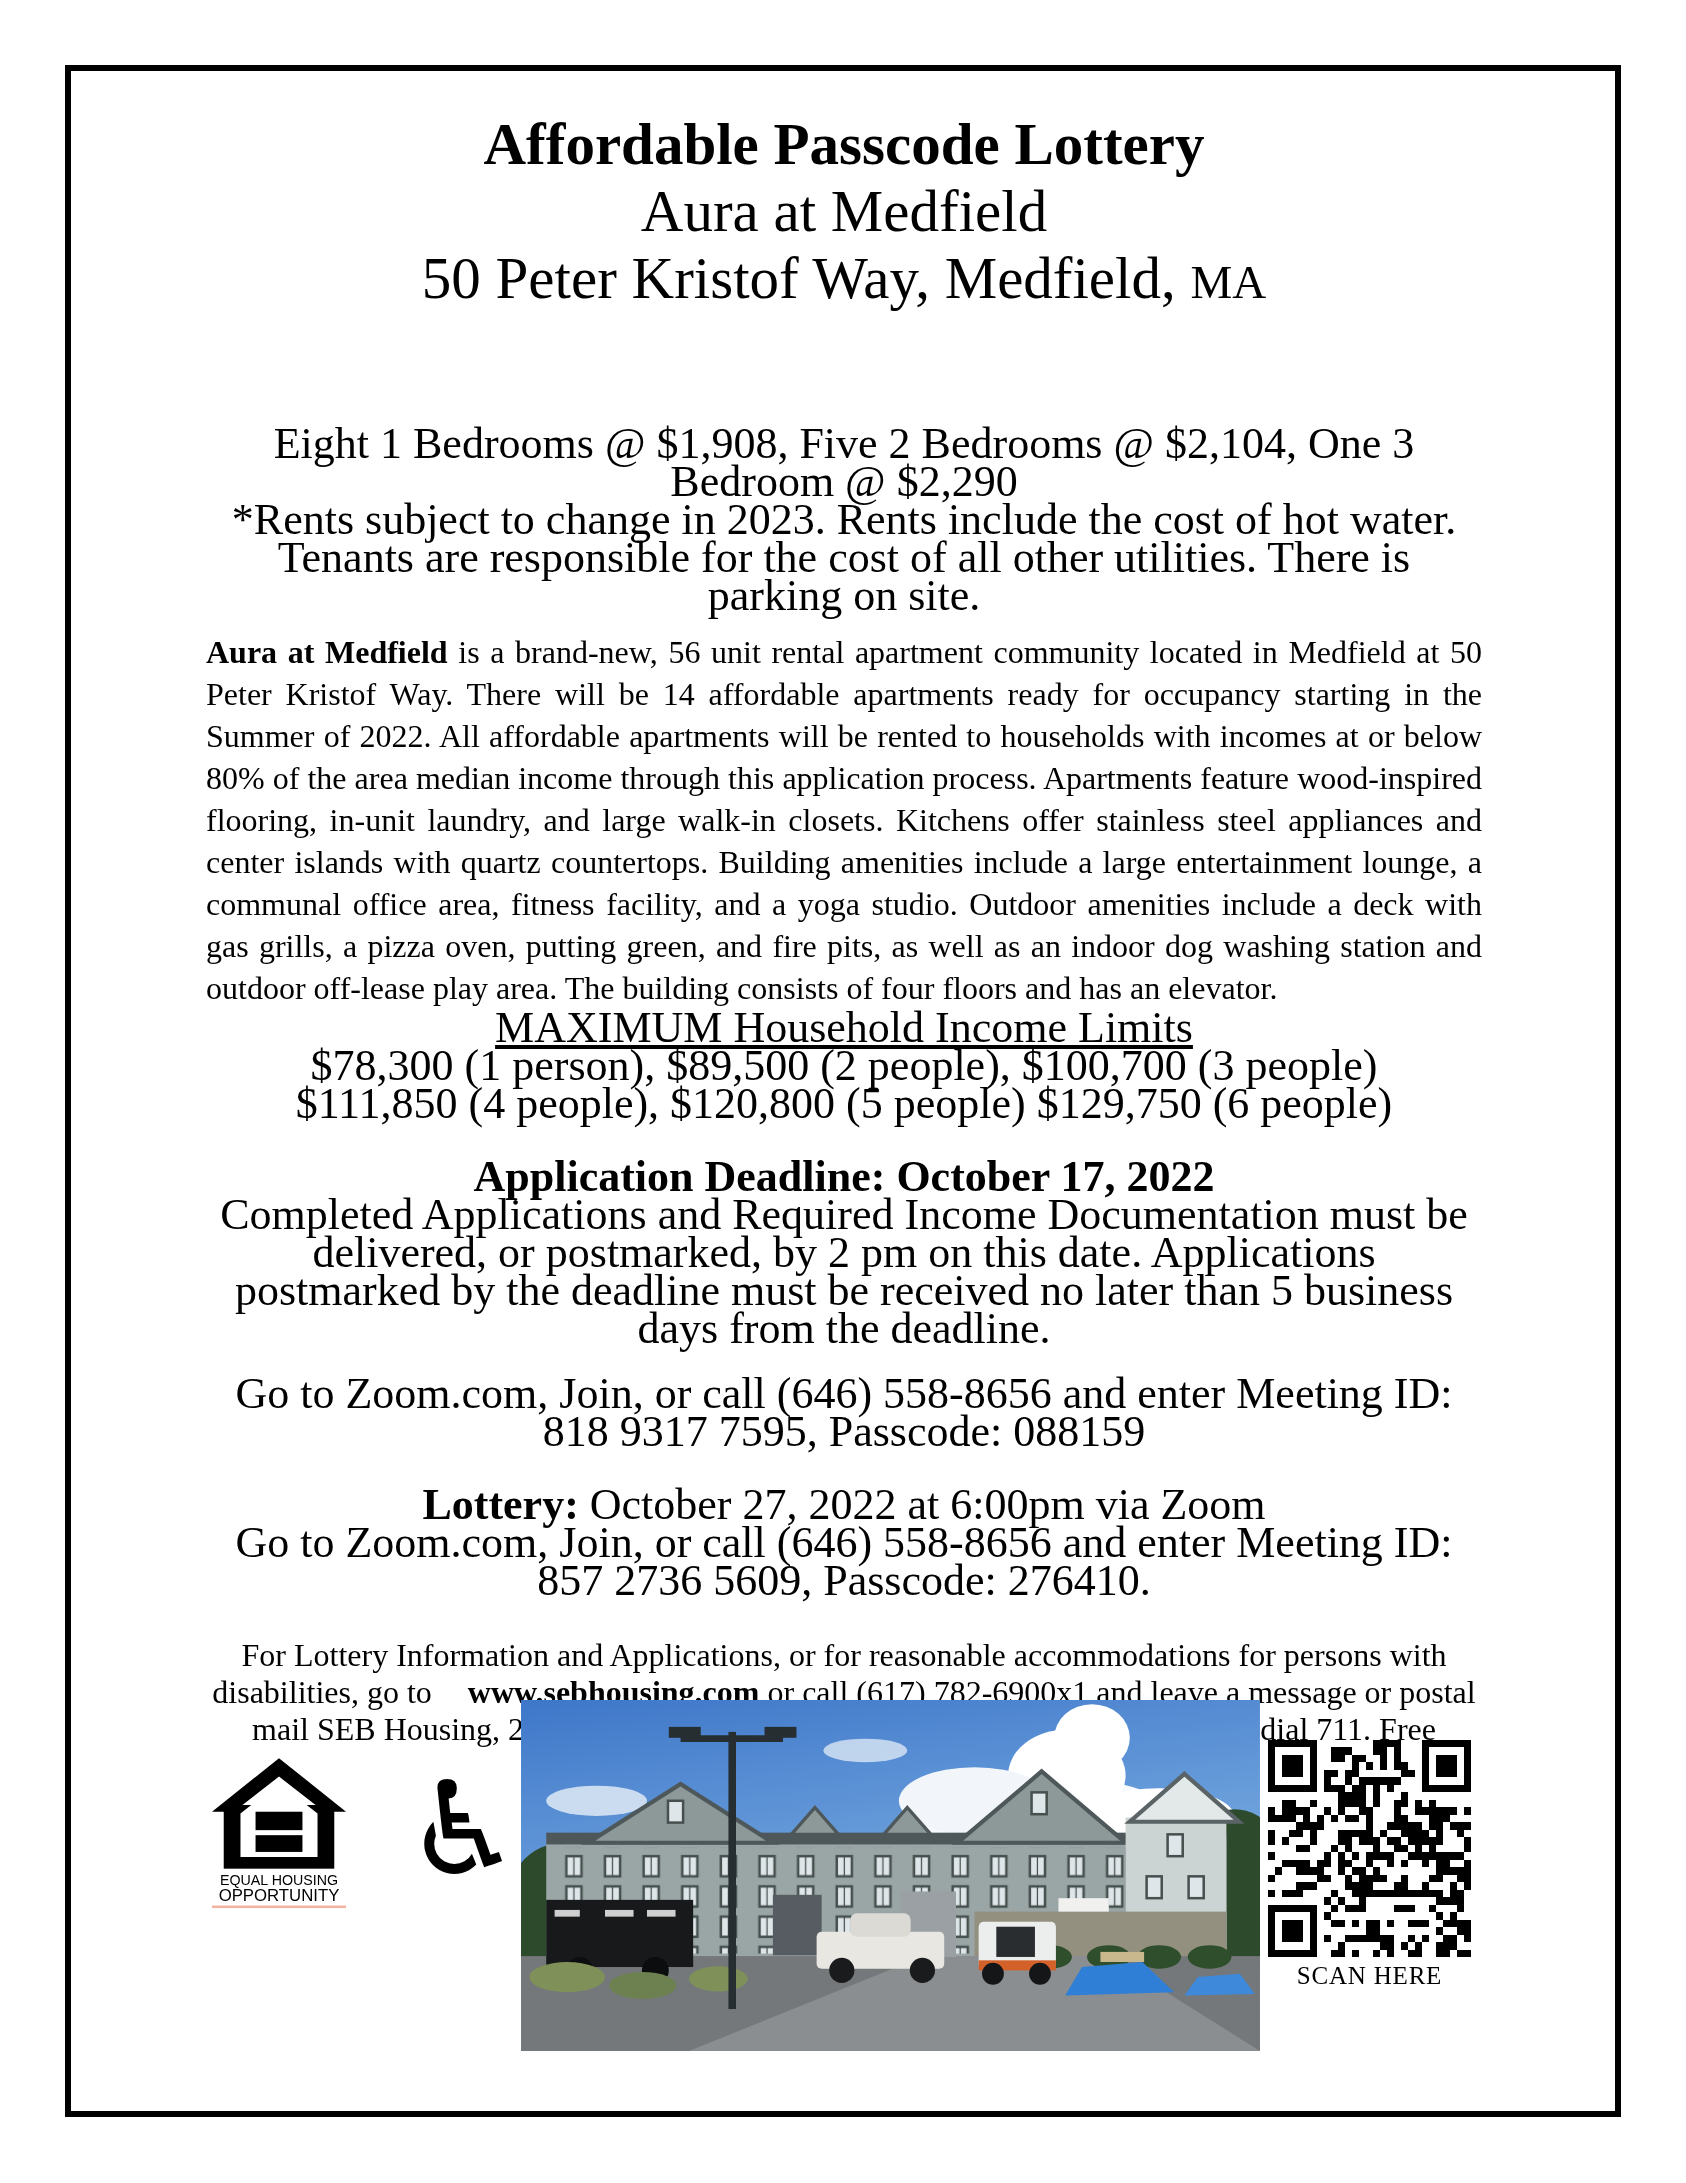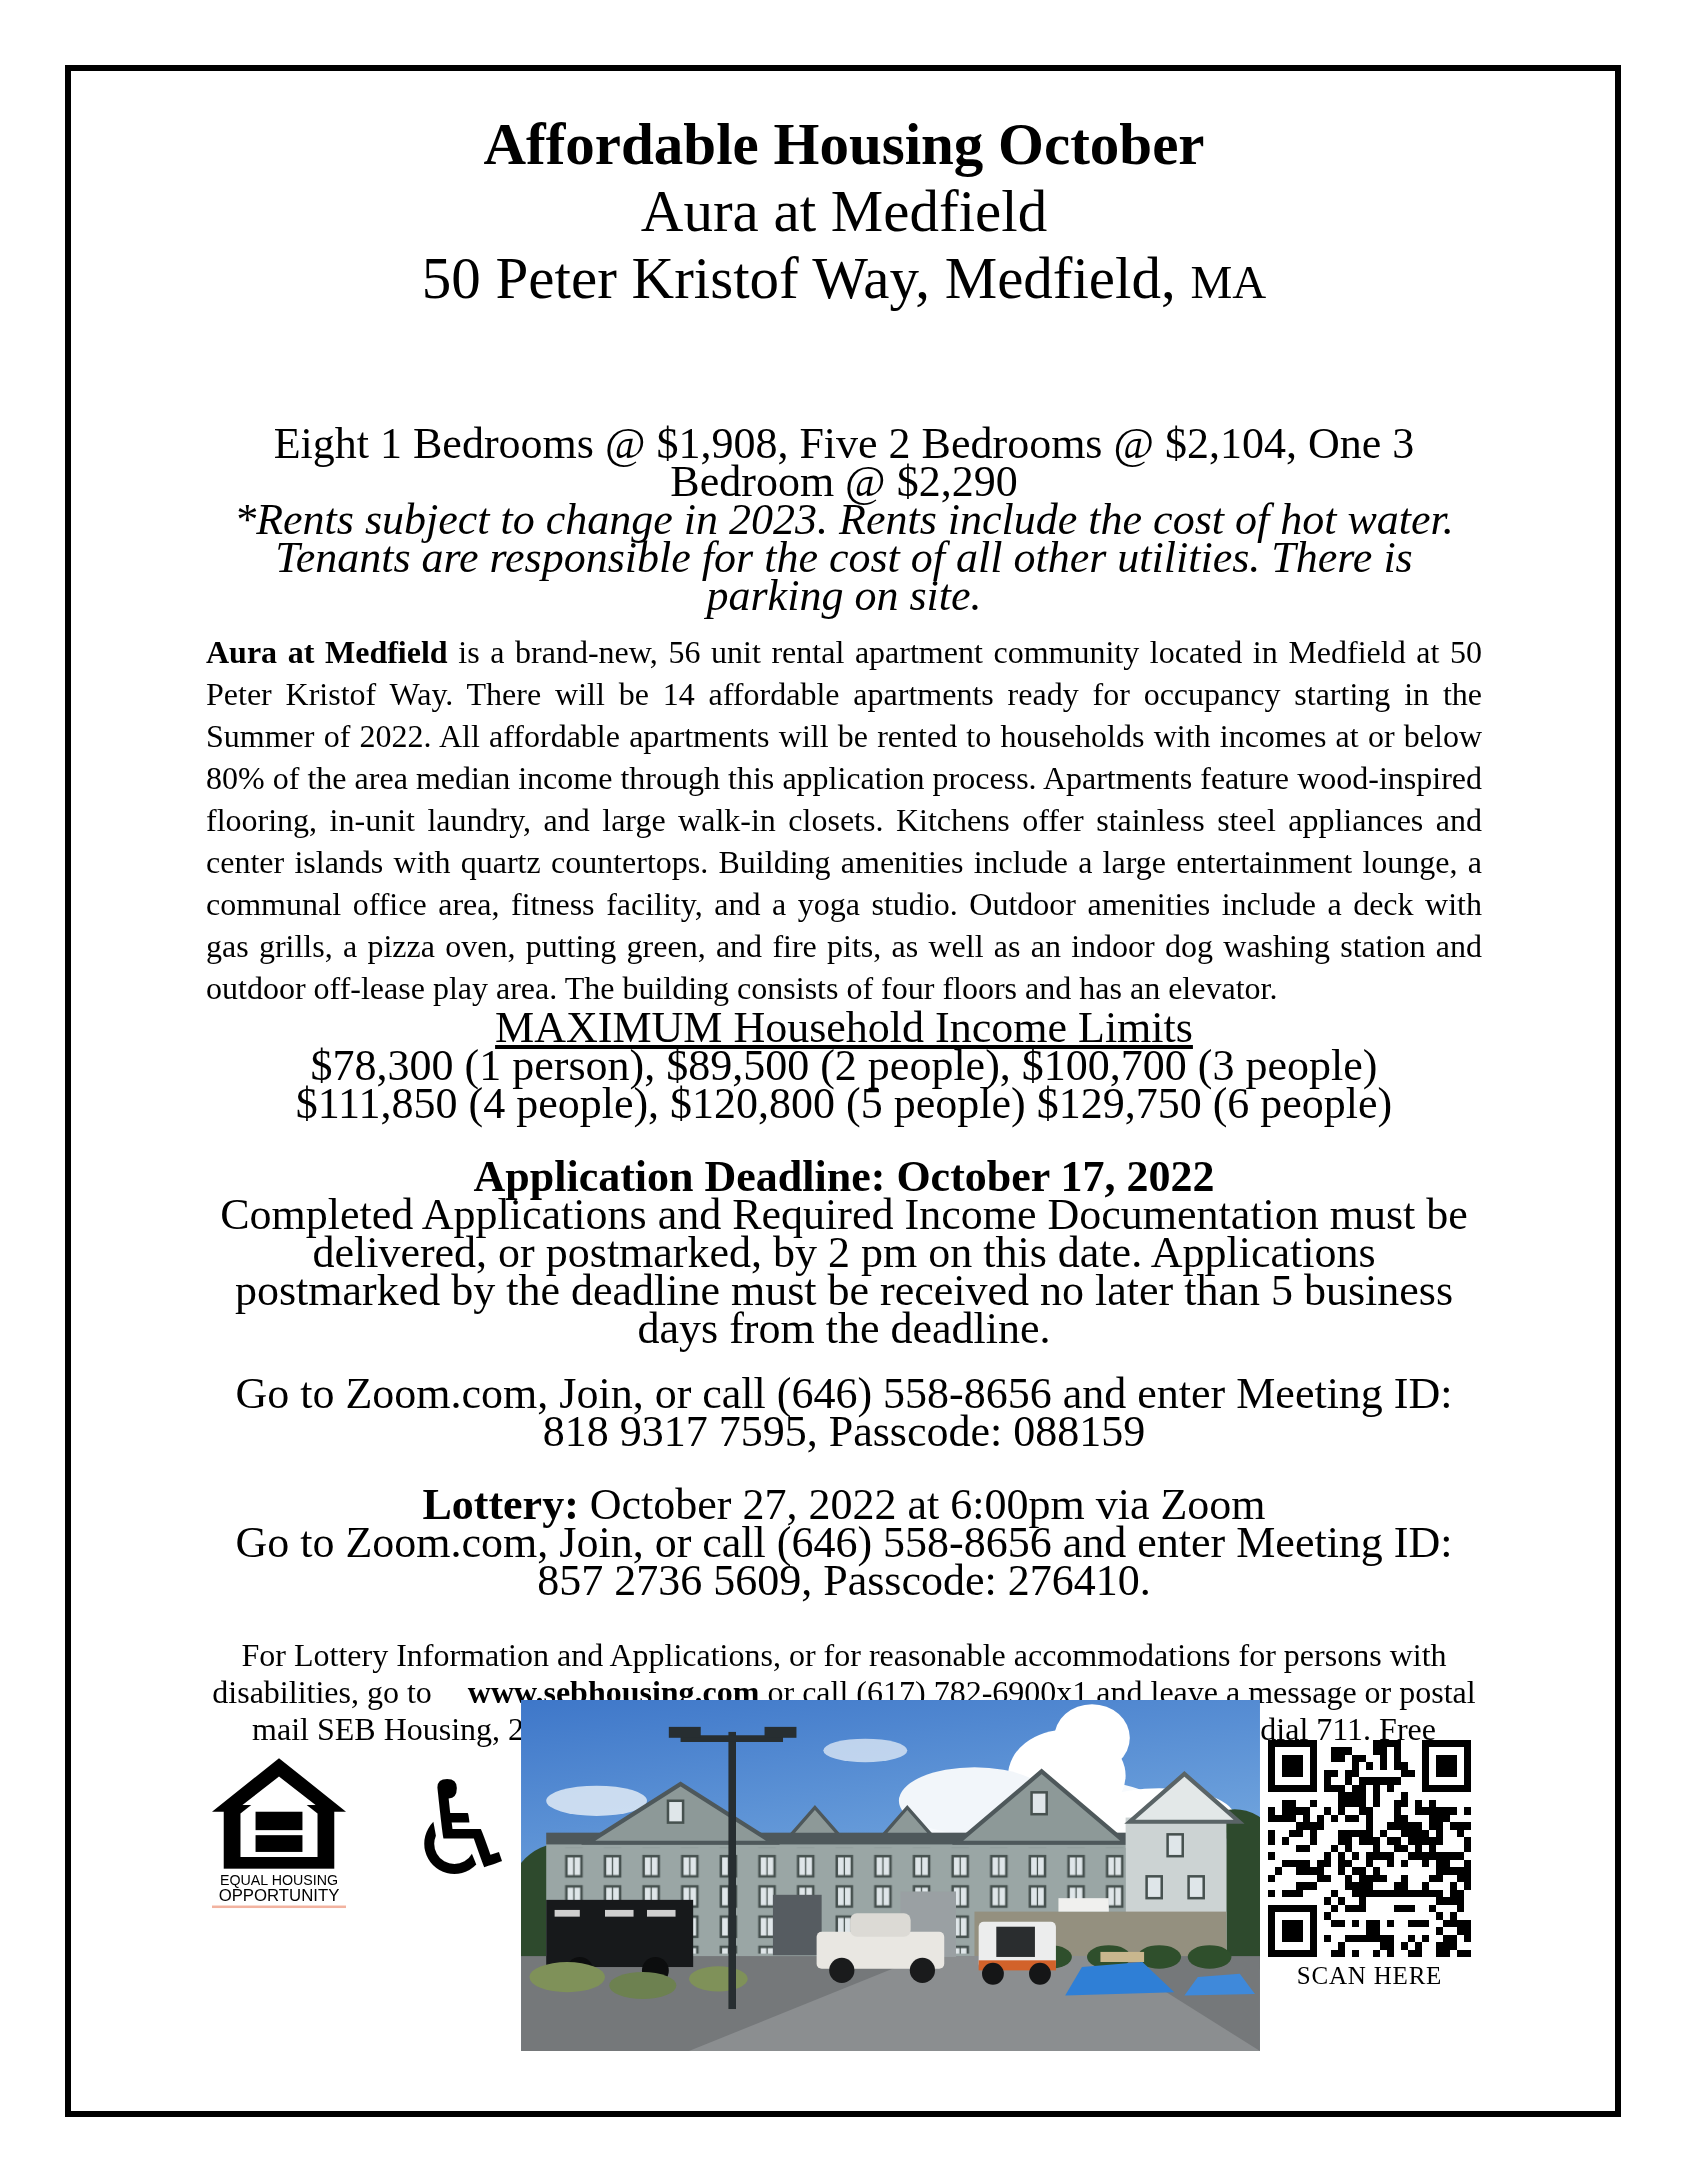--- a/index.html
+++ b/index.html
@@ -7,21 +7,21 @@
         font-family:"Liberation Serif", serif;overflow:hidden;}
   .frame{position:absolute;left:65px;top:65px;width:1556px;height:2052px;
          border:6.7px solid #000;box-sizing:border-box;}
   .content{position:absolute;left:206px;top:111px;width:1276px;text-align:center;}
   .t1{font-size:59px;line-height:67px;font-weight:bold;}
   .t2{font-size:59px;line-height:67px;}
   .t3{font-size:59px;line-height:67px;}
   .t3 .suffix{font-size:47px;}
   .std{font-size:44px;line-height:38px;}
   .rents{margin-top:109px;}
-  .note{font-style:italic;}
+  .note{}
   .desc{margin-top:16px;font-size:32px;line-height:42px;text-align:justify;}
   .income-heading{text-decoration:underline;}
   .application{margin-top:35px;}
   .app-heading{font-weight:bold;}
   .info{margin-top:27px;}
   .lottery{margin-top:35px;}
   .lead{font-weight:bold;}
   .contact{margin-top:37px;font-size:32px;line-height:37px;}
   .contact b{font-weight:bold;margin-left:28px;}
   .eho{position:absolute;left:212px;top:1758px;width:134px;height:151px;}
@@ -34,21 +34,21 @@
   .qr-box svg{display:block;width:203px;height:217px;}
   .scan{font-size:25px;line-height:28.6px;margin-top:5px;letter-spacing:0.8px;}
 </style>
 </head>
 <body>
 
 <div class="page">
   <div class="frame"></div>
 
   <div class="content">
-    <div class="t1">Affordable Housing October</div>
+    <div class="t1">Affordable Passcode Lottery</div>
     <div class="t2">Aura at Medfield</div>
     <div class="t3"><span>50 Peter Kristof Way, Medfield, </span><span class="suffix">MA</span></div>
 
     <div class="rents std">Eight 1 Bedrooms @ $1,908, Five 2 Bedrooms @ $2,104, One 3 Bedroom @ $2,290</div>
     <div class="note std">*Rents subject to change in 2023. Rents include the cost of hot water. Tenants are responsible for the cost of all other utilities. There is parking on site.</div>
 
     <div class="desc"><b>Aura at Medfield</b><span> is a brand-new, 56 unit rental apartment community located in Medfield at 50 Peter Kristof Way. There will be 14 affordable apartments ready for occupancy starting in the Summer of 2022. All affordable apartments will be rented to households with incomes at or below 80% of the area median income through this application process. Apartments feature wood-inspired flooring, in-unit laundry, and large walk-in closets. Kitchens offer stainless steel appliances and center islands with quartz countertops. Building amenities include a large entertainment lounge, a communal office area, fitness facility, and a yoga studio. Outdoor amenities include a deck with gas grills, a pizza oven, putting green, and fire pits, as well as an indoor dog washing station and outdoor off-lease play area. The building consists of four floors and has an elevator.</span></div>
 
     <div class="income">
       <div class="std income-heading">MAXIMUM Household Income Limits</div>

